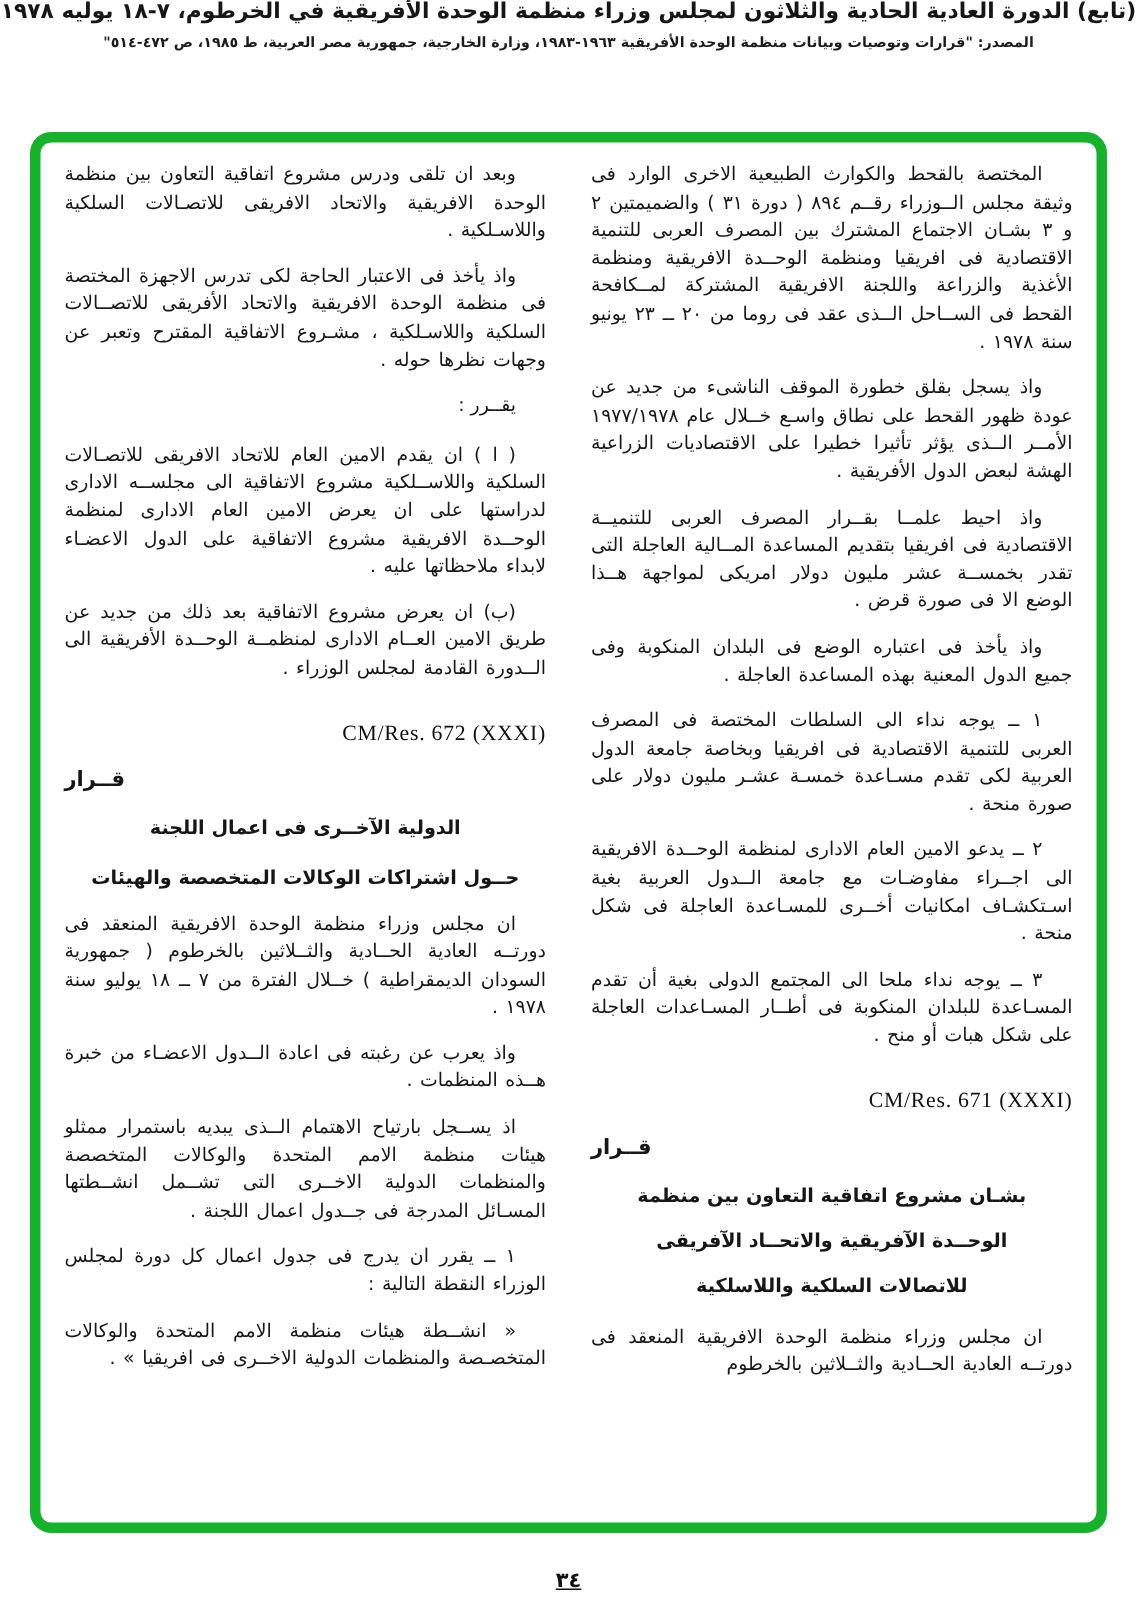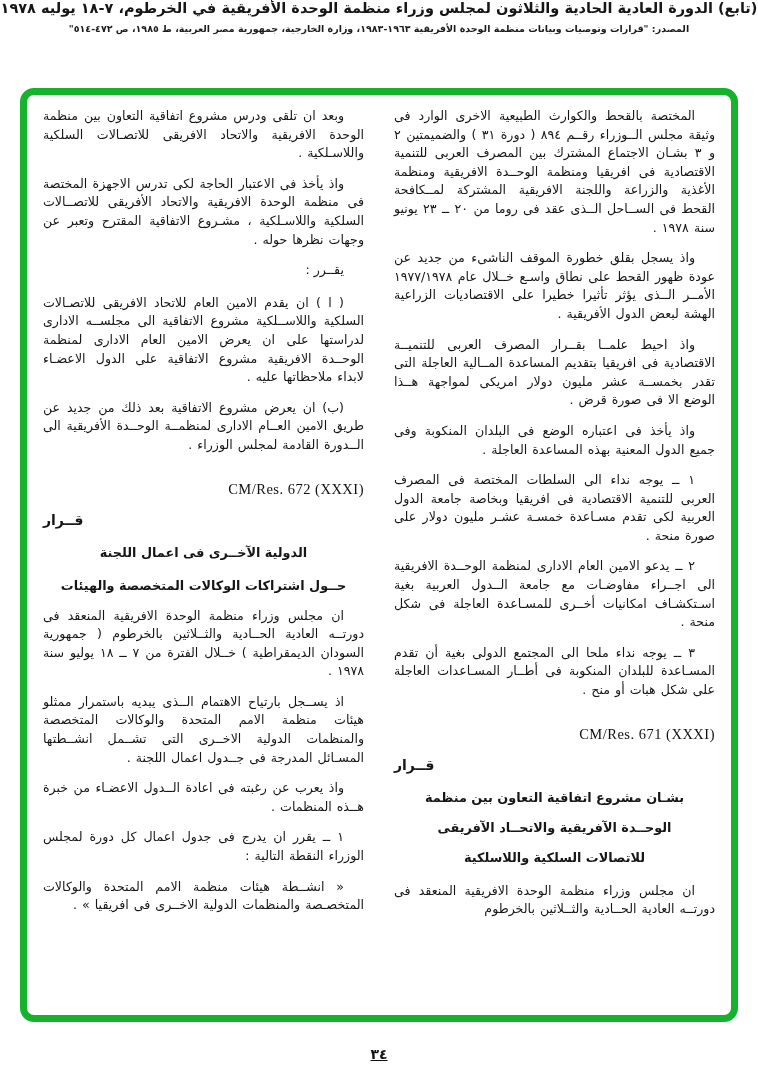--- a/index.html
+++ b/index.html
@@ -146,21 +146,21 @@
         <p class="item t-p">وبعد ان تلقى ودرس مشروع اتفاقية التعاون بين منظمة الوحدة الافريقية والاتحاد الافريقى للاتصـالات السلكية واللاسـلكية .</p>
         <p class="item t-p">واذ يأخذ فى الاعتبار الحاجة لكى تدرس الاجهزة المختصة فى منظمة الوحدة الافريقية والاتحاد الأفريقى للاتصــالات السلكية واللاسـلكية ، مشـروع الاتفاقية المقترح وتعبر عن وجهات نظرها حوله .</p>
         <p class="item t-decide">يقــرر :</p>
         <p class="item t-p">( ا ) ان يقدم الامين العام للاتحاد الافريقى للاتصـالات السلكية واللاســلكية مشروع الاتفاقية الى مجلســه الادارى لدراستها على ان يعرض الامين العام الادارى لمنظمة الوحــدة الافريقية مشروع الاتفاقية على الدول الاعضـاء لابداء ملاحظاتها عليه .</p>
         <p class="item t-p">(ب) ان يعرض مشروع الاتفاقية بعد ذلك من جديد عن طريق الامين العــام الادارى لمنظمــة الوحــدة الأفريقية الى الــدورة القادمة لمجلس الوزراء .</p>
         <p class="item t-ref" dir="ltr">CM/Res. 672 (XXXI)</p>
         <p class="item t-h1">قــرار</p>
         <p class="item t-h2 t-h2-last">الدولية الآخــرى فى اعمال اللجنة</p>
         <p class="item t-h2">حــول اشتراكات الوكالات المتخصصة والهيئات</p>
         <p class="item t-p">ان مجلس وزراء منظمة الوحدة الافريقية المنعقد فى دورتــه العادية الحــادية والثــلاثين بالخرطوم ( جمهورية السودان الديمقراطية ) خــلال الفترة من ٧ ــ ١٨ يوليو سنة ١٩٧٨ .</p>
+        <p class="item t-p">واذ يعرب عن رغبته فى اعادة الــدول الاعضـاء من خبرة هــذه المنظمات .</p>
         <p class="item t-p">اذ يســجل بارتياح الاهتمام الــذى يبديه باستمرار ممثلو هيئات منظمة الامم المتحدة والوكالات المتخصصة والمنظمات الدولية الاخــرى التى تشــمل انشــطتها المسـائل المدرجة فى جــدول اعمال اللجنة .</p>
-        <p class="item t-p">واذ يعرب عن رغبته فى اعادة الــدول الاعضـاء من خبرة هــذه المنظمات .</p>
         <p class="item t-p">١ ــ يقرر ان يدرج فى جدول اعمال كل دورة لمجلس الوزراء النقطة التالية :</p>
         <p class="item t-p">« انشــطة هيئات منظمة الامم المتحدة والوكالات المتخصـصة والمنظمات الدولية الاخــرى فى افريقيا » .</p>
       </div>
   </div>
 </div>
 
 <div class="page-number">٣٤</div>
 
 </body></html>

